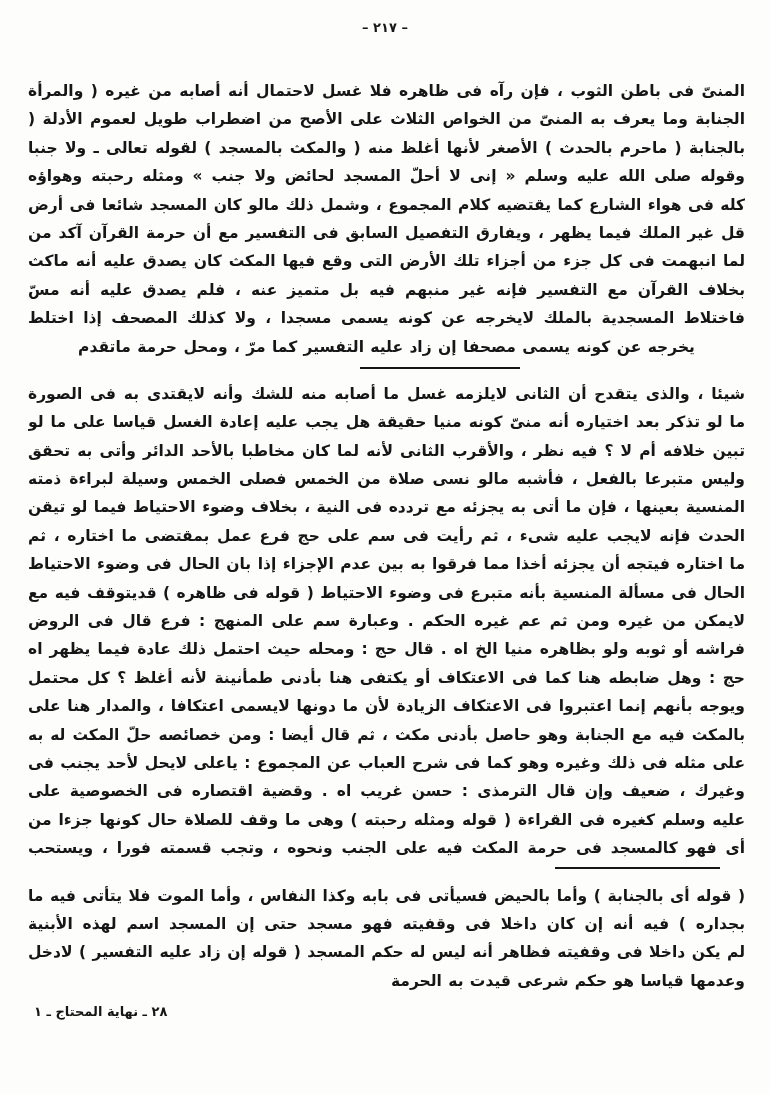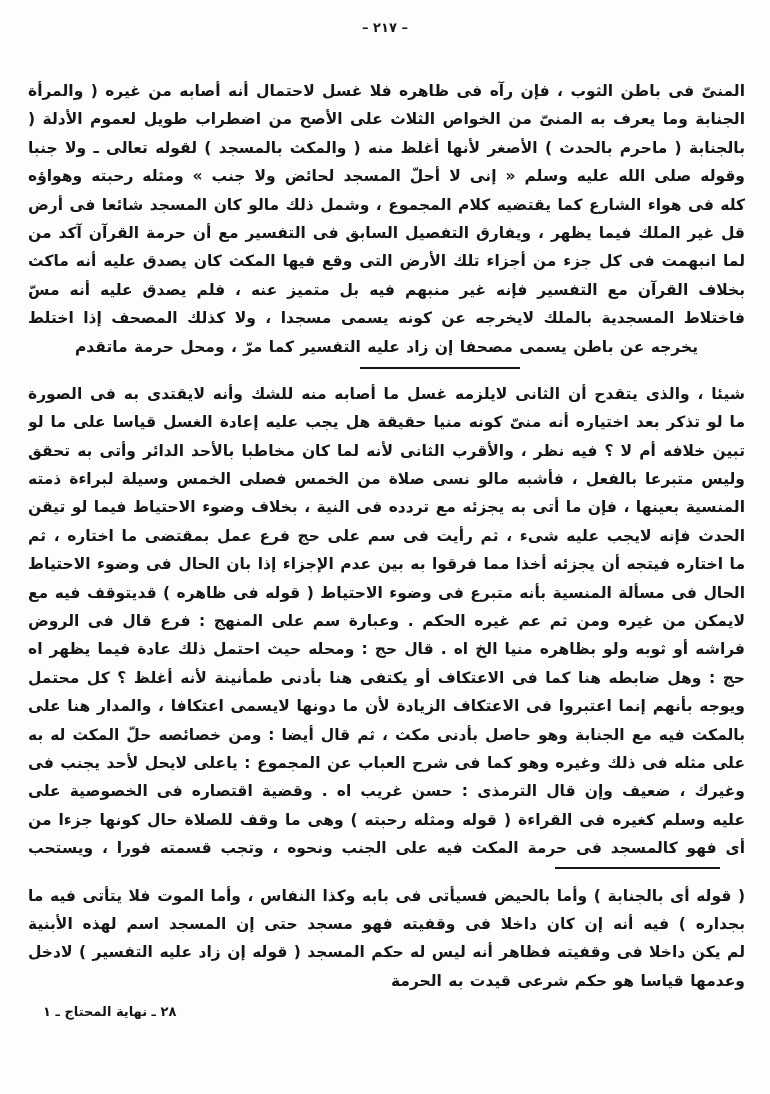--- a/index.html
+++ b/index.html
@@ -62,21 +62,21 @@
     margin-right:225px;
   }
   .divider-foot{
     width:165px;
     margin-top:4px;
     margin-right:25px;
   }
   .page-footer{
     direction:rtl;
     margin-top:9px;
-    padding-left:43px;
+    padding-left:34px;
     text-align:left;
     font-size:13px;
     font-weight:bold;
   }
 </style>
 </head>
 <body>
 
 <div class="page">
 
@@ -87,21 +87,21 @@
     <div class="tblock main">
         <div class="tline">المنىّ فى باطن الثوب ، فإن رآه فى ظاهره فلا غسل لاحتمال أنه أصابه من غيره ( والمرأة كرجل ) فيما مر من حصول</div>
         <div class="tline">الجنابة وما يعرف به المنىّ من الخواص الثلاث على الأصح من اضطراب طويل لعموم الأدلة ( ويحرم بها ) أى</div>
         <div class="tline">بالجنابة ( ماحرم بالحدث ) الأصغر لأنها أغلظ منه ( والمكث بالمسجد ) لقوله تعالى ـ ولا جنبا إلا عابرى سبيل ـ</div>
         <div class="tline">وقوله صلى الله عليه وسلم « إنى لا أحلّ المسجد لحائض ولا جنب » ومثله رحبته وهواؤه وجناح بجداره وإن كان</div>
         <div class="tline">كله فى هواء الشارع كما يقتضيه كلام المجموع ، وشمل ذلك مالو كان المسجد شائعا فى أرض بعضها مملوك وإن</div>
         <div class="tline">قل غير الملك فيما يظهر ، ويفارق التفصيل السابق فى التفسير مع أن حرمة القرآن آكد من حرمة المسجد ، بأن المسجدية</div>
         <div class="tline">لما انبهمت فى كل جزء من أجزاء تلك الأرض التى وقع فيها المكث كان يصدق عليه أنه ماكث فى مسجد شائع</div>
         <div class="tline">بخلاف القرآن مع التفسير فإنه غير منبهم فيه بل متميز عنه ، فلم يصدق عليه أنه مسّ مصحفا شائعا ، وأيضا</div>
         <div class="tline">فاختلاط المسجدية بالملك لايخرجه عن كونه يسمى مسجدا ، ولا كذلك المصحف إذا اختلط بالتفسير فإنه</div>
-        <div class="tline">يخرجه عن باطن يسمى مصحفا إن زاد عليه التفسير كما مرّ ، ومحل حرمة ماتقدم</div>
+        <div class="tline">يخرجه عن كونه يسمى مصحفا إن زاد عليه التفسير كما مرّ ، ومحل حرمة ماتقدم</div>
       </div>
 
     <div class="divider divider-mid"></div>
 
     <div class="tblock commentary">
         <div class="tline">شيئا ، والذى يتقدح أن الثانى لايلزمه غسل ما أصابه منه للشك وأنه لايقتدى به فى الصورة الأخيرة اه حج . وبقى</div>
         <div class="tline">ما لو تذكر بعد اختياره أنه منىّ كونه منيا حقيقة هل يجب عليه إعادة الغسل قياسا على ما لو توضأ احتياطا ثم</div>
         <div class="tline">تبين خلافه أم لا ؟ فيه نظر ، والأقرب الثانى لأنه لما كان مخاطبا بالأحد الدائر وأتى به تحقق فى ضمنه الواجب</div>
         <div class="tline">وليس متبرعا بالفعل ، فأشبه مالو نسى صلاة من الخمس فصلى الخمس وسيلة لبراءة ذمته من الواجب ثم تذكر</div>
         <div class="tline">المنسية بعينها ، فإن ما أتى به يجزئه مع تردده فى النية ، بخلاف وضوء الاحتياط فيما لو تيقن الطهارة وشك فى</div>

